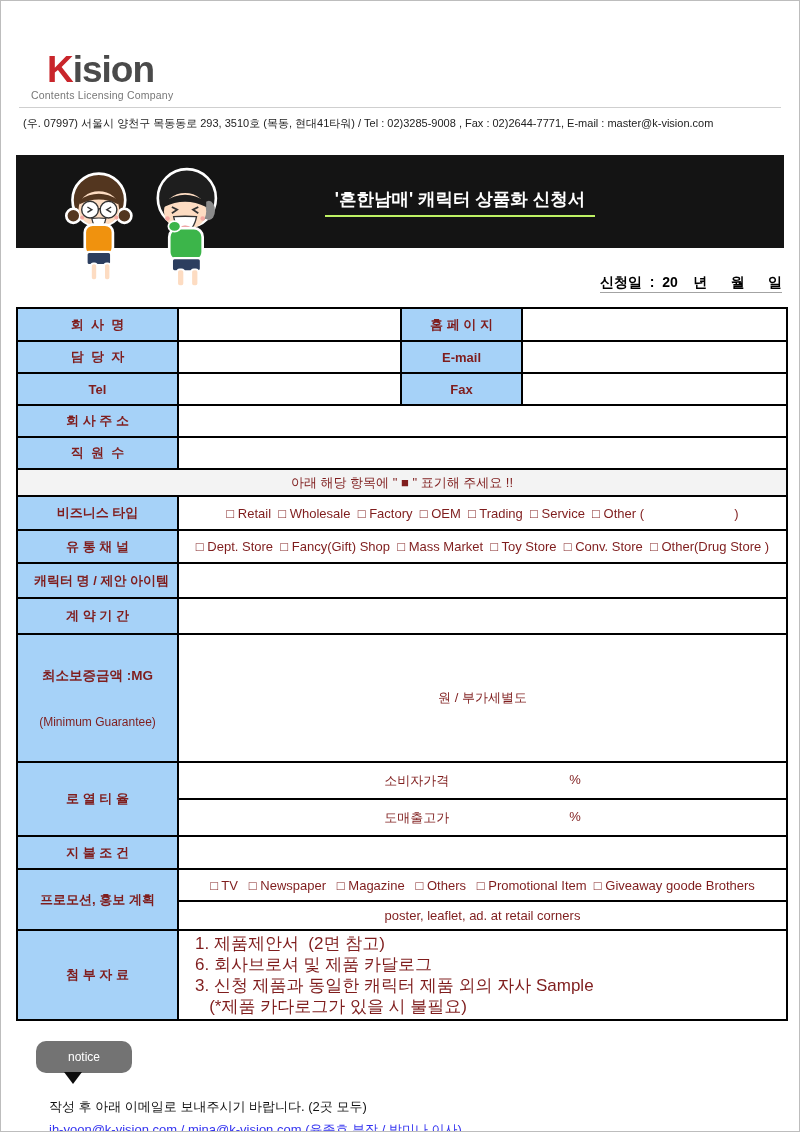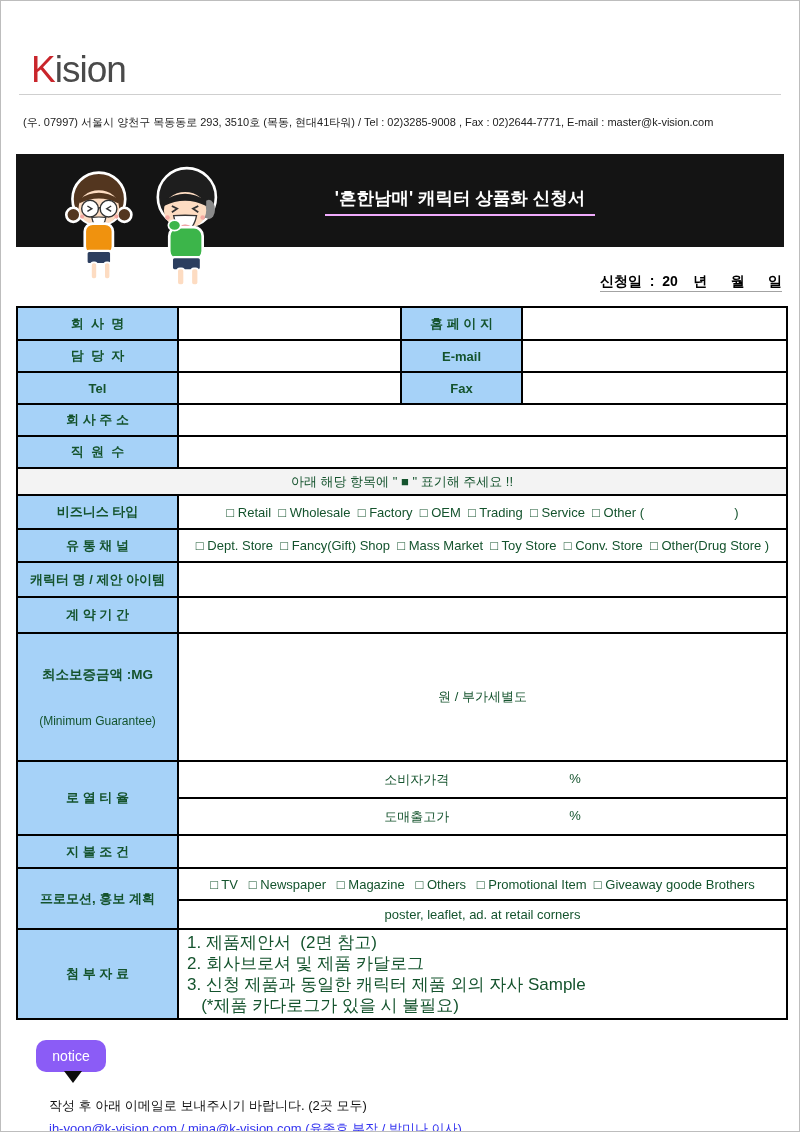--- a/index.html
+++ b/index.html
@@ -10,83 +10,83 @@
   }
   .page {
     width:800px; height:1132px;
     border:1px solid #bdbdbd;
     background:#fff;
     position:relative;
     overflow:hidden;
   }
   
   .logo-wrap { padding:50px 0 0 30px; }
-  .logo-text { font-size:37px; font-weight:normal; letter-spacing:-1px; line-height:1; }
+  .logo-text { font-size:37px; font-weight:bold; letter-spacing:-1px; line-height:1;margin-left:16px; }
   .logo-k { color:#c9252b; }
   .logo-rest { color:#4a4a4a; }
   .logo-tagline { font-size:10.5px; color:#777; margin-top:1px; letter-spacing:0.2px; }
   .header-rule { border:none; border-top:1px solid #cfcfcf; margin:6px 18px 0 18px; }
-  .address-line { font-size:11px; color:#222; margin:20px 18px 0 22px; white-space:pre; }
+  .address-line { font-size:11px; color:#222; margin:8px 18px 0 22px; white-space:pre; }
 
   
   .banner {
     margin:24px 15px 0 15px;
     height:93px;
     background:#141414;
     position:relative;
     display:flex; align-items:center; justify-content:center;
     padding-left:120px;
   }
   .banner-title {
     color:#fff; font-size:17.5px; font-weight:bold;
-    border-bottom:2px solid #f0abfc; padding:0 10px 4px 10px;
+    border-bottom:2px solid #bef264; padding:0 10px 4px 10px;
     white-space:pre;
   }
   .characters { position:absolute; left:38px; top:8px; width:190px; height:132px; }
 
   
   .apply-date {
     text-align:right; margin:26px 17px 0 0;
     font-size:14px; font-weight:bold;
   }
   .apply-date span { border-bottom:1px solid #a3a3a3; padding-bottom:2px; white-space:pre; }
 
   
   table.form {
     border-collapse:collapse;
     margin:15px 15px 0 15px;
     width:770px; table-layout:fixed;
   }
   table.form td {
     border:2px solid #000;
-    font-size:13px; color:#14532d;
-    padding:2px 8px;
+    font-size:13px; color:#7f1d1d;
+    padding:2px 16px;
     text-align:center; vertical-align:middle;
     overflow:hidden;
   }
   td.lbl { background:#a6d2f8; font-weight:bold; font-size:14px; white-space:pre; }
   td.blank { background:#fff;margin-left:12px; }
   tr.h32 td { height:32px; } tr.h33 td { height:33px; } tr.h34 td { height:34px; }
   tr.h35 td { height:35px; } tr.h36 td { height:36px; } tr.h37 td { height:37px; }
   tr.h27 td { height:27px; } tr.h48 td { height:48px; } tr.h31 td { height:29px; }
   tr.h88 td { height:88px; }
   td.instruction { background:#f3f3f3; font-size:12.5px; white-space:pre; }
   td.options { font-size:12.5px; white-space:pre; text-align:center; padding:2px 2px; }
   .mg-l1 { font-size:13.5px; font-weight:bold; }
   .mg-l2 { font-size:12px; font-weight:normal; }
   .royalty-line { display:flex; justify-content:center; gap:120px; font-size:13px; }
   td.attach { text-align:left; padding-left:10px; }
   .attach-line { font-size:17px; line-height:21px; white-space:pre; text-align:left; }
 
   
   .notice-bubble {
     margin:20px 0 0 35px;
-    width:70px; height:32px;
-    background:#8b5cf6; border-radius:10px;
-    color:#fff; font-size:14px;
+    width:96px; height:32px;
+    background:#737373; border-radius:10px;
+    color:#fff; font-size:12px;
     display:flex; align-items:center; justify-content:center;
     position:relative;
   }
   .notice-tail {
     position:absolute; left:28px; bottom:-11px;
     width:0; height:0;
     border-left:9px solid transparent;
     border-right:9px solid transparent;
     border-top:12px solid #0c0c0c;
   }
@@ -94,20 +94,21 @@
   .notice-line1 { color:#111; }
   .notice-emails { color:#3333f0; }
 </style>
 </head>
 <body>
 
 <div class="page">
 
   <div class="logo-wrap">
     <div class="logo-text"><span class="logo-k">K</span><span class="logo-rest">ision</span></div>
+    <div class="logo-tagline">Contents Licensing Company</div>
   </div>
   <hr class="header-rule">
   <div class="address-line">(우. 07997) 서울시 양천구 목동동로 293, 3510호 (목동, 현대41타워) / Tel : 02)3285-9008 , Fax : 02)2644-7771, E-mail : master@k-vision.com</div>
 
   <div class="banner">
     <svg class="characters" viewBox="0 0 210 150" xmlns="http://www.w3.org/2000/svg">
 
       <g>
         <circle cx="48" cy="42" r="30" fill="#53361f" stroke="#fff" stroke-width="3"></circle>
         <circle cx="19" cy="60" r="8" fill="#53361f" stroke="#fff" stroke-width="3"></circle>
@@ -239,21 +240,21 @@
       <td class="lbl" rowspan="2">프로모션, 홍보 계획</td>
       <td class="options" colspan="3">□ TV   □ Newspaper   □ Magazine   □ Others   □ Promotional Item  □ Giveaway goode Brothers</td>
     </tr>
     <tr class="h31">
       <td class="blank" colspan="3">poster, leaflet, ad. at retail corners</td>
     </tr>
     <tr class="h88">
       <td class="lbl">첨 부 자 료</td>
       <td class="blank attach" colspan="3">
         <div class="attach-line">1. 제품제안서  (2면 참고)</div>
-        <div class="attach-line">2. 회사브로셔 및 제품 카달로그</div>
+        <div class="attach-line">6. 회사브로셔 및 제품 카달로그</div>
         <div class="attach-line">3. 신청 제품과 동일한 캐릭터 제품 외의 자사 Sample</div>
         <div class="attach-line">   (*제품 카다로그가 있을 시 불필요)</div>
       </td>
     </tr>
   </tbody>
     </table>
 
   <div class="notice-bubble">
     <span>notice</span>
     <div class="notice-tail"></div>

